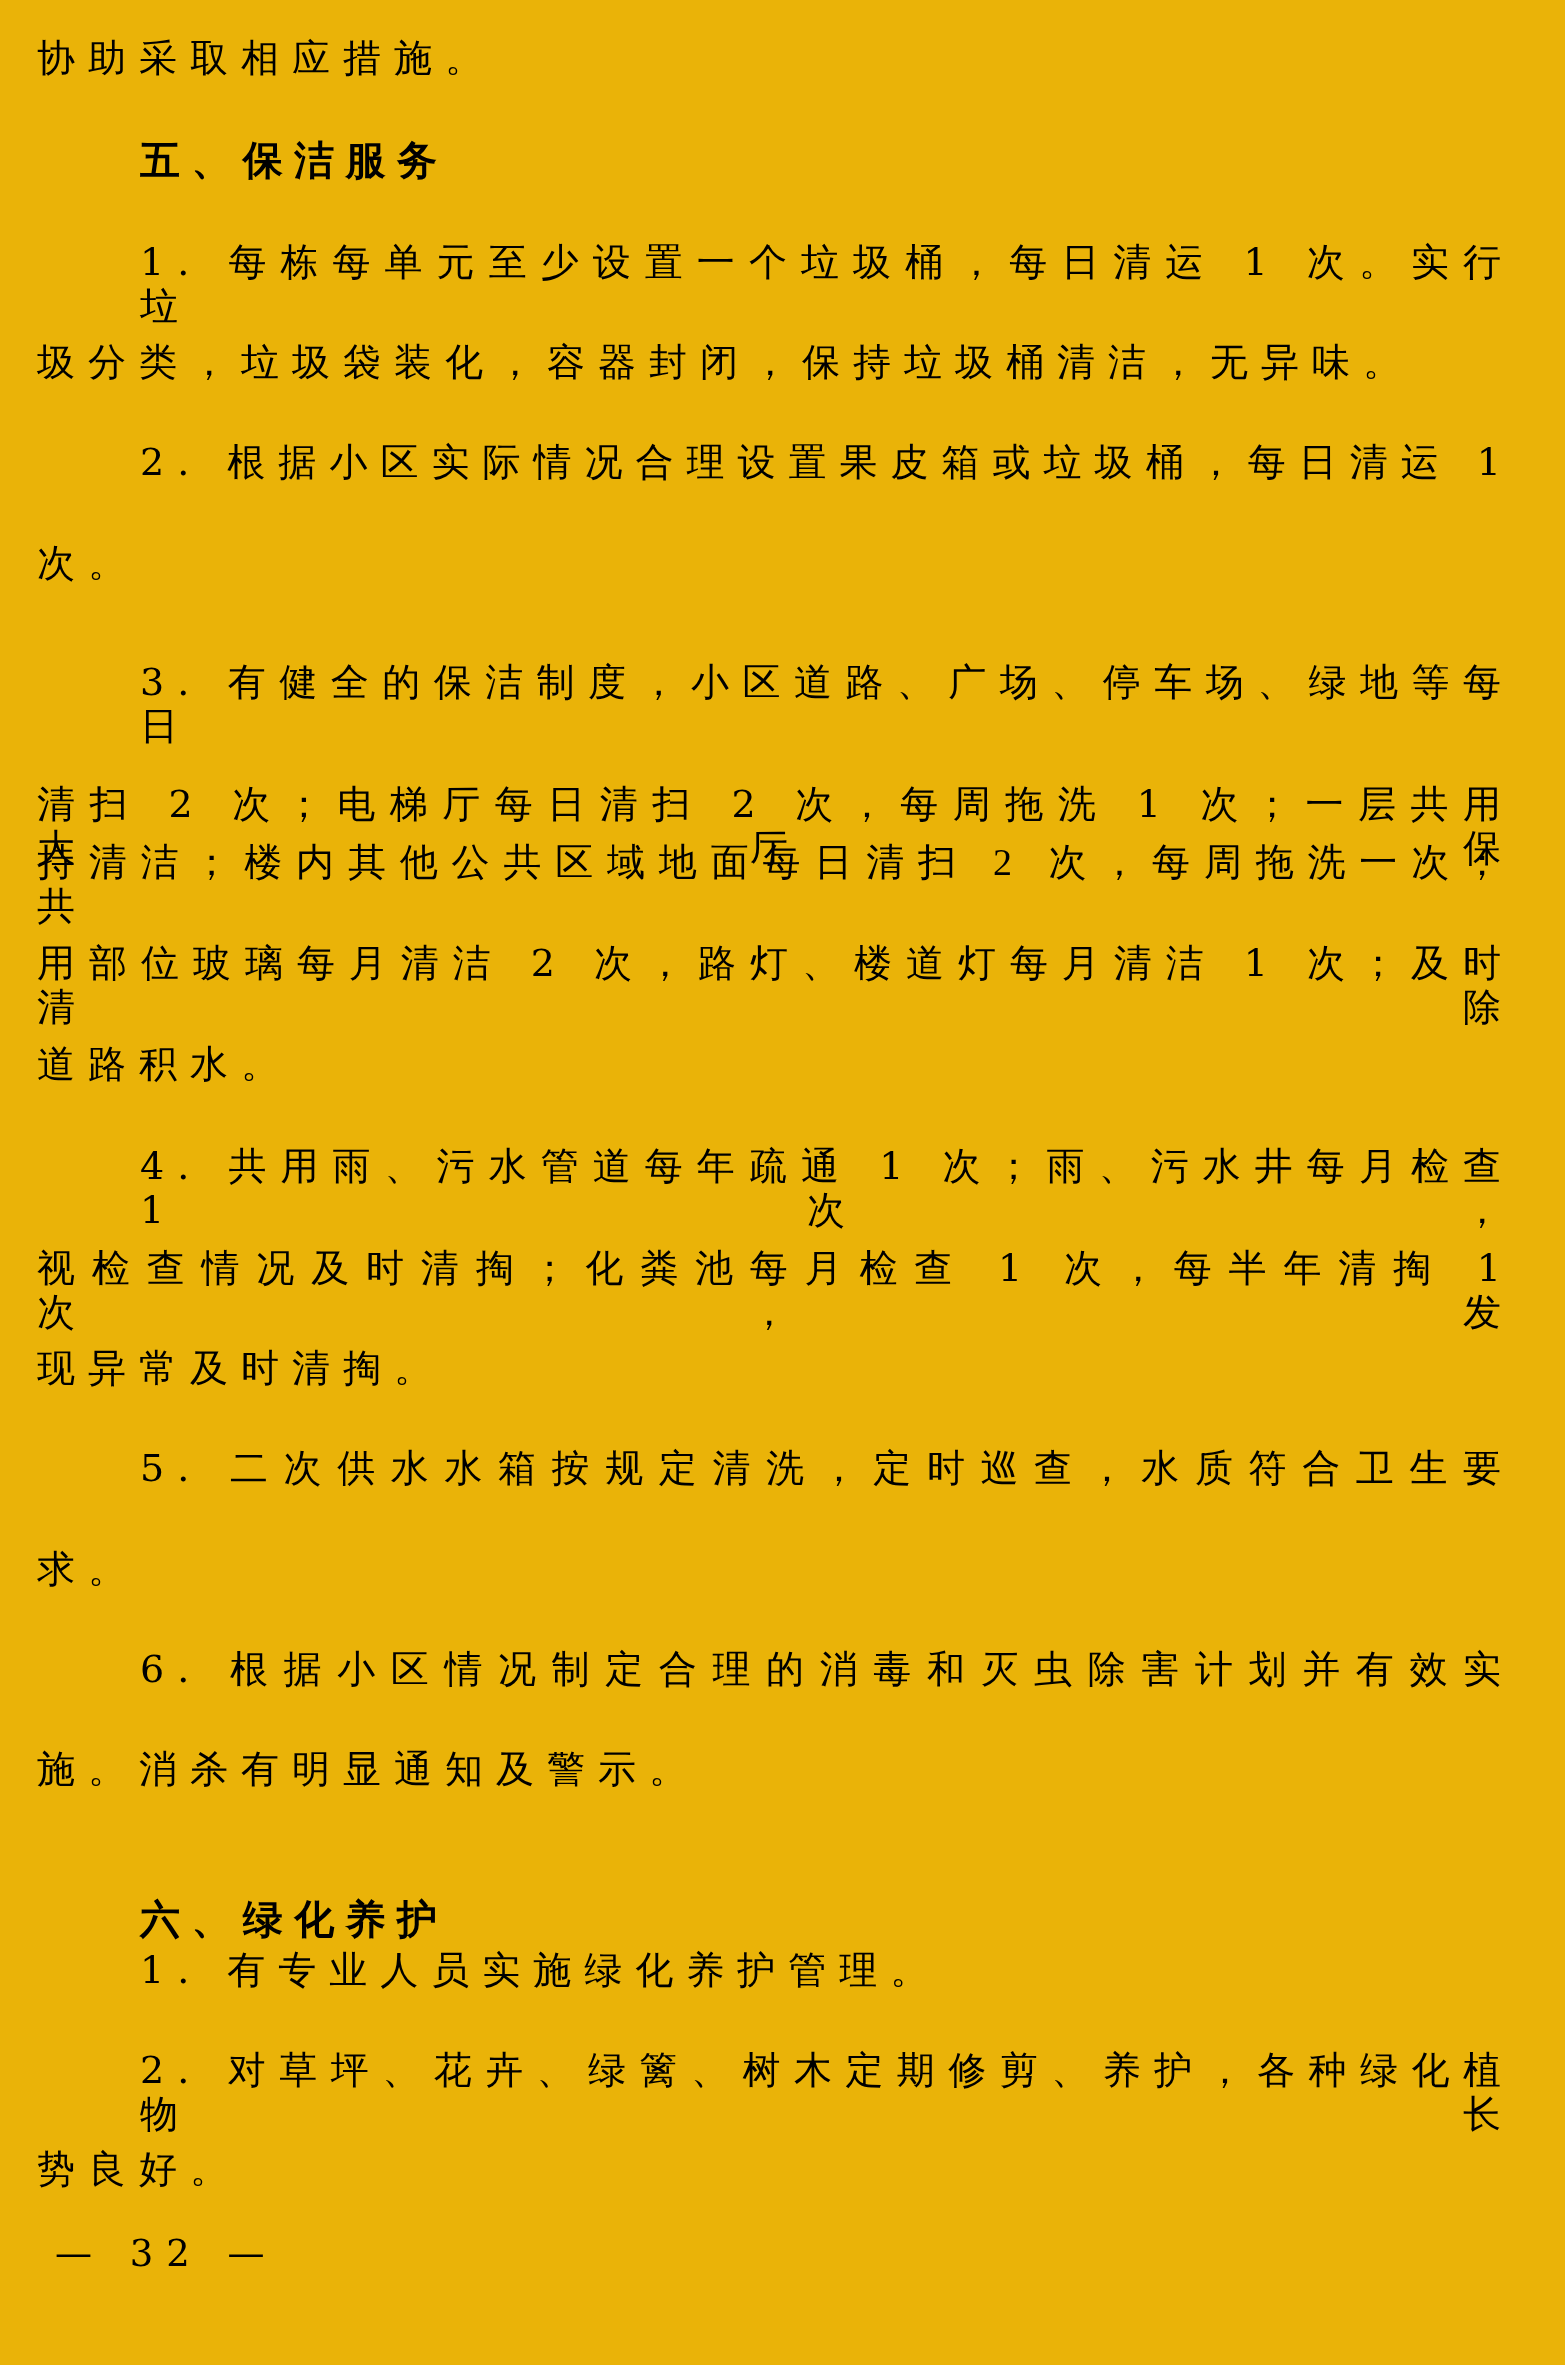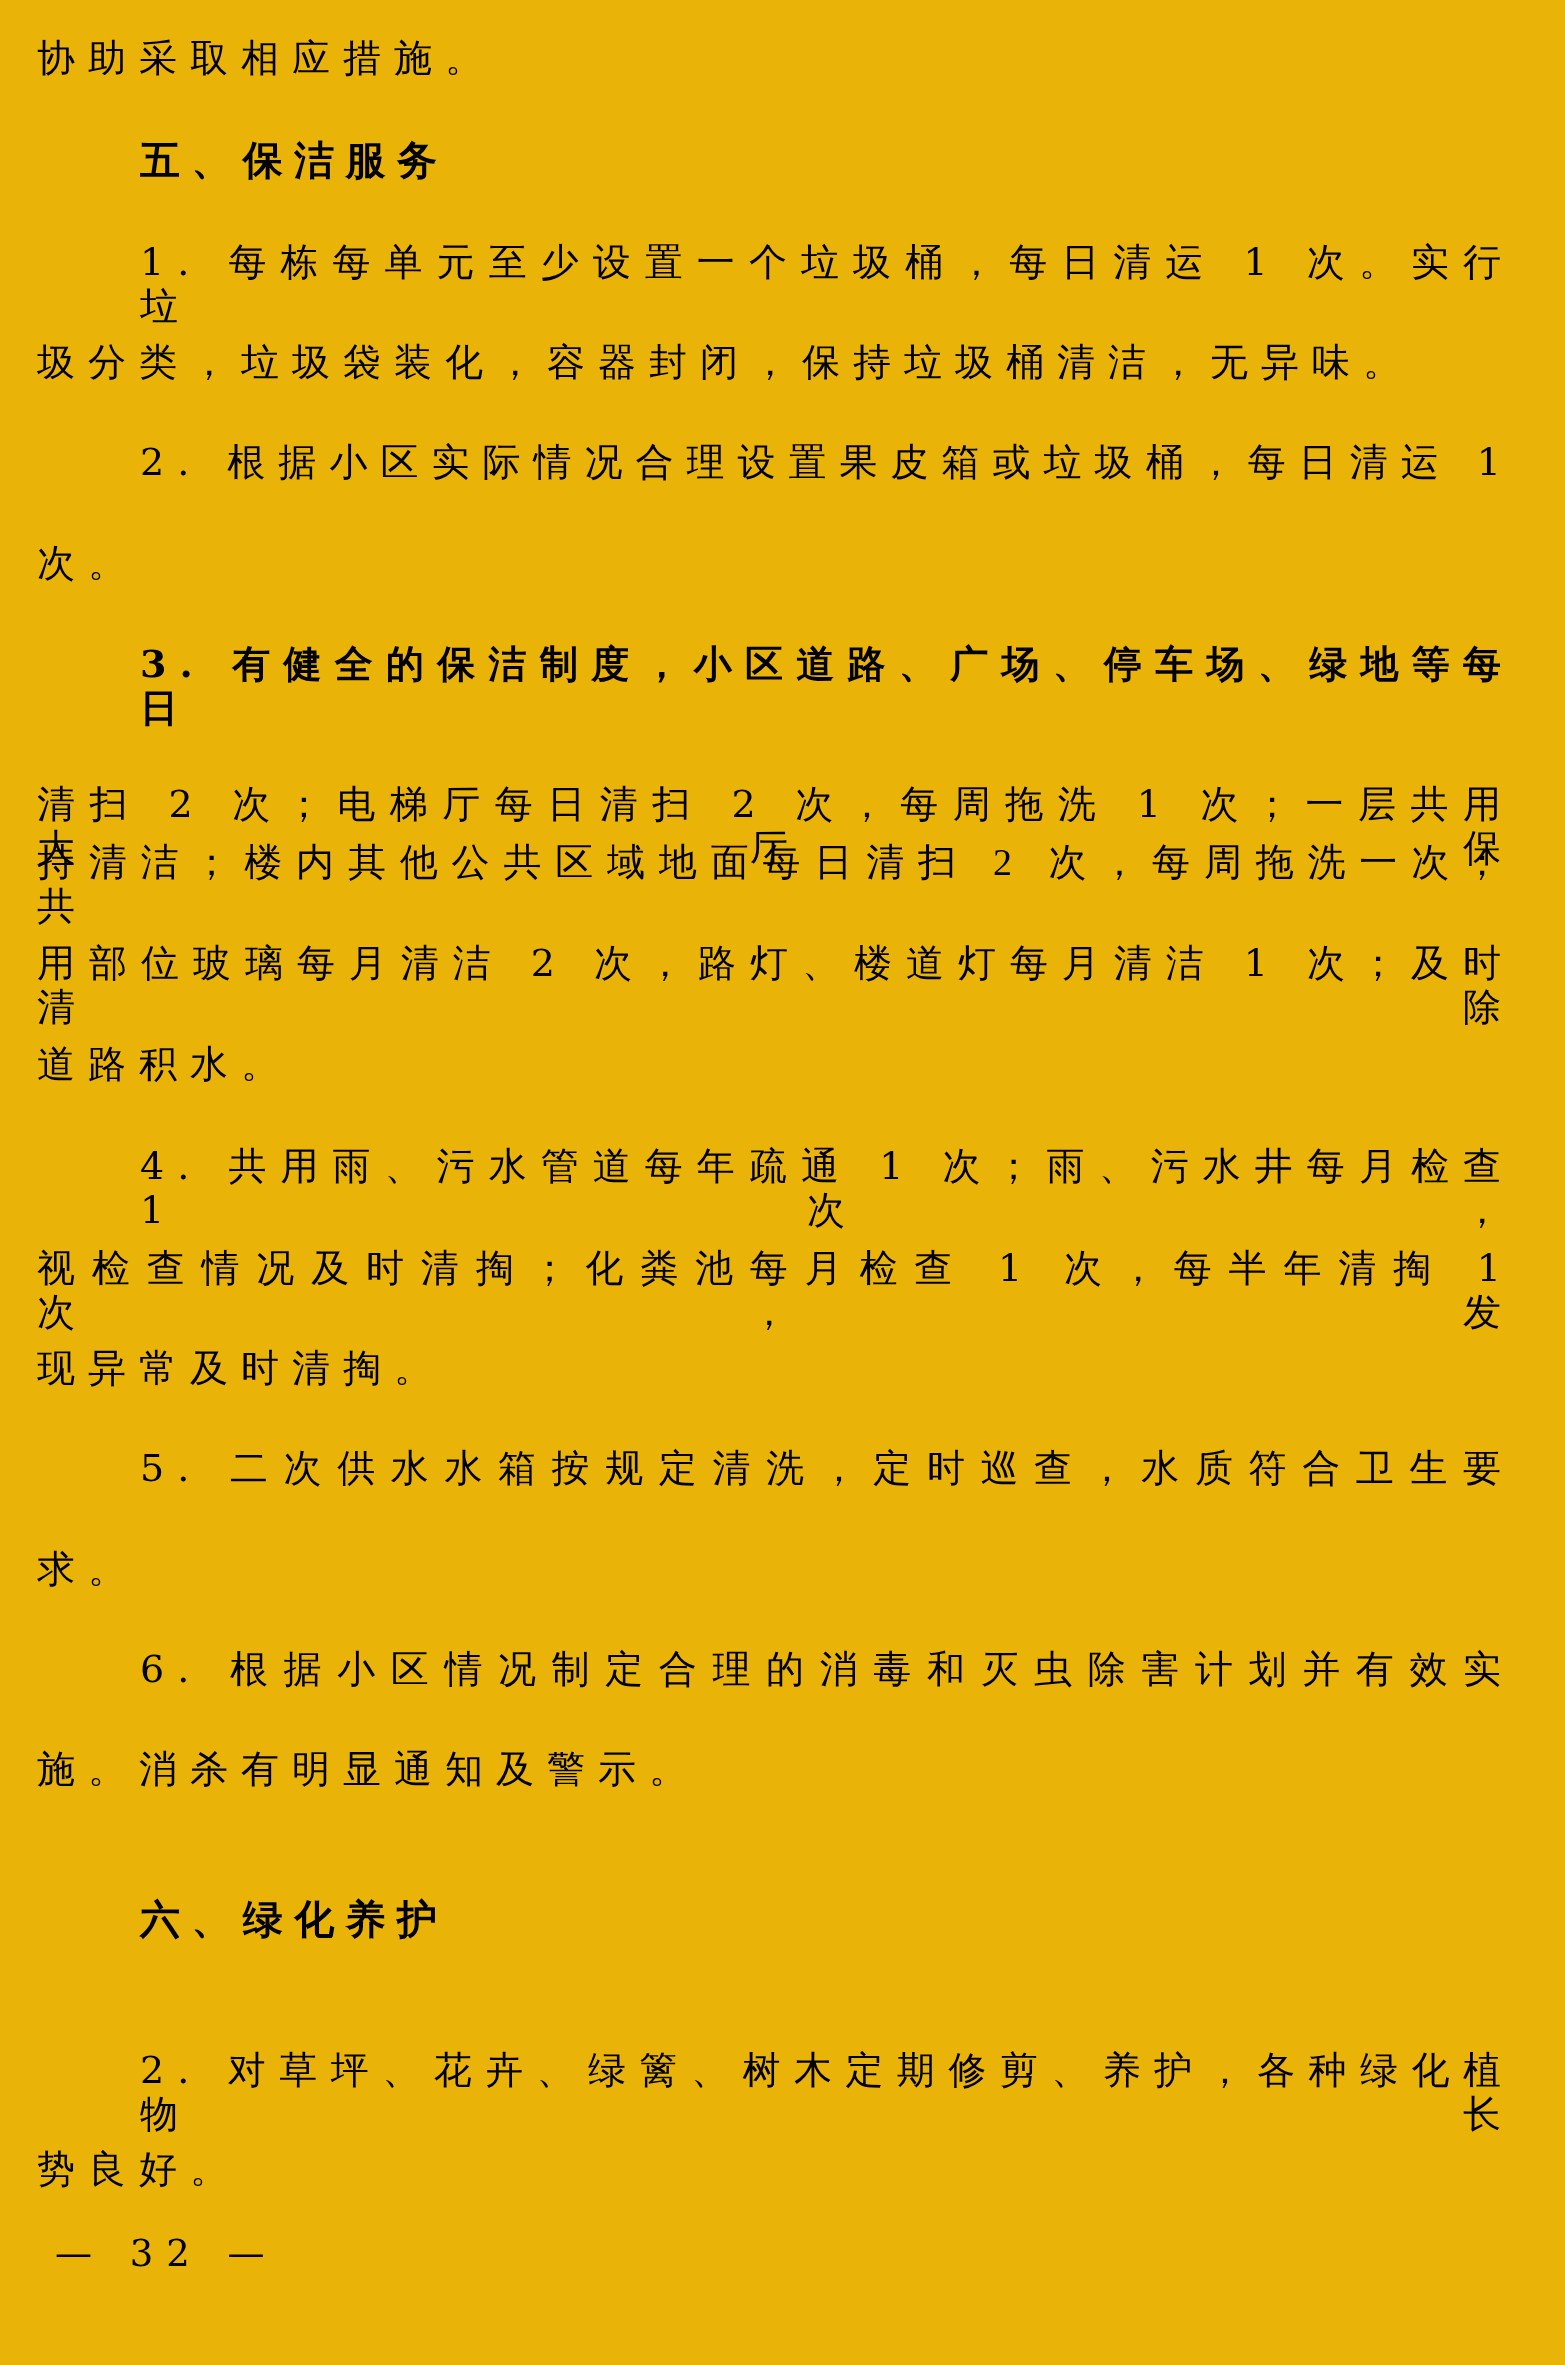--- a/index.html
+++ b/index.html
@@ -56,21 +56,21 @@
     letter-spacing: 13px;
     white-space: nowrap;
   }
   
   .l0  { top: 37px; }
   .l1  { top: 137px; }
   .l2  { top: 241px; }
   .l3  { top: 341px; }
   .l4  { top: 441px; }
   .l5  { top: 542px; }
-  .l6  { top: 642px; font-weight: bold; }
+  .l6  { top: 661px; }
   .l7  { top: 739px; margin-top: 44px; }
   .l8  { top: 841px; font-family: Liberation Serif, serif; }
   .l9  { top: 942px; }
   .l10 { top: 1043px; }
   .l11 { top: 1145px; }
   .l12 { top: 1247px; }
   .l13 { top: 1347px; }
   .l14 { top: 1447px; }
   .l15 { top: 1548px; }
   .l16 { top: 1648px; }
@@ -106,20 +106,21 @@
   <div class="line l13">现异常及时清掏。</div>
 
   <div class="line justify indent l14">5. 二次供水水箱按规定清洗，定时巡查，水质符合卫生要</div>
   <div class="line l15">求。</div>
 
   <div class="line justify indent l16">6. 根据小区情况制定合理的消毒和灭虫除害计划并有效实</div>
   <div class="line l17">施。消杀有明显通知及警示。</div>
 
   <div class="line heading l18">六、绿化养护</div>
 
+  <div class="line indent l19">1. 有专业人员实施绿化养护管理。</div>
 
   <div class="line justify indent l20">2. 对草坪、花卉、绿篱、树木定期修剪、养护，各种绿化植物长</div>
   <div class="line l21">势良好。</div>
 
   <div class="footer">— 32 —</div>
 
 </div>
 
 
 </body></html>

